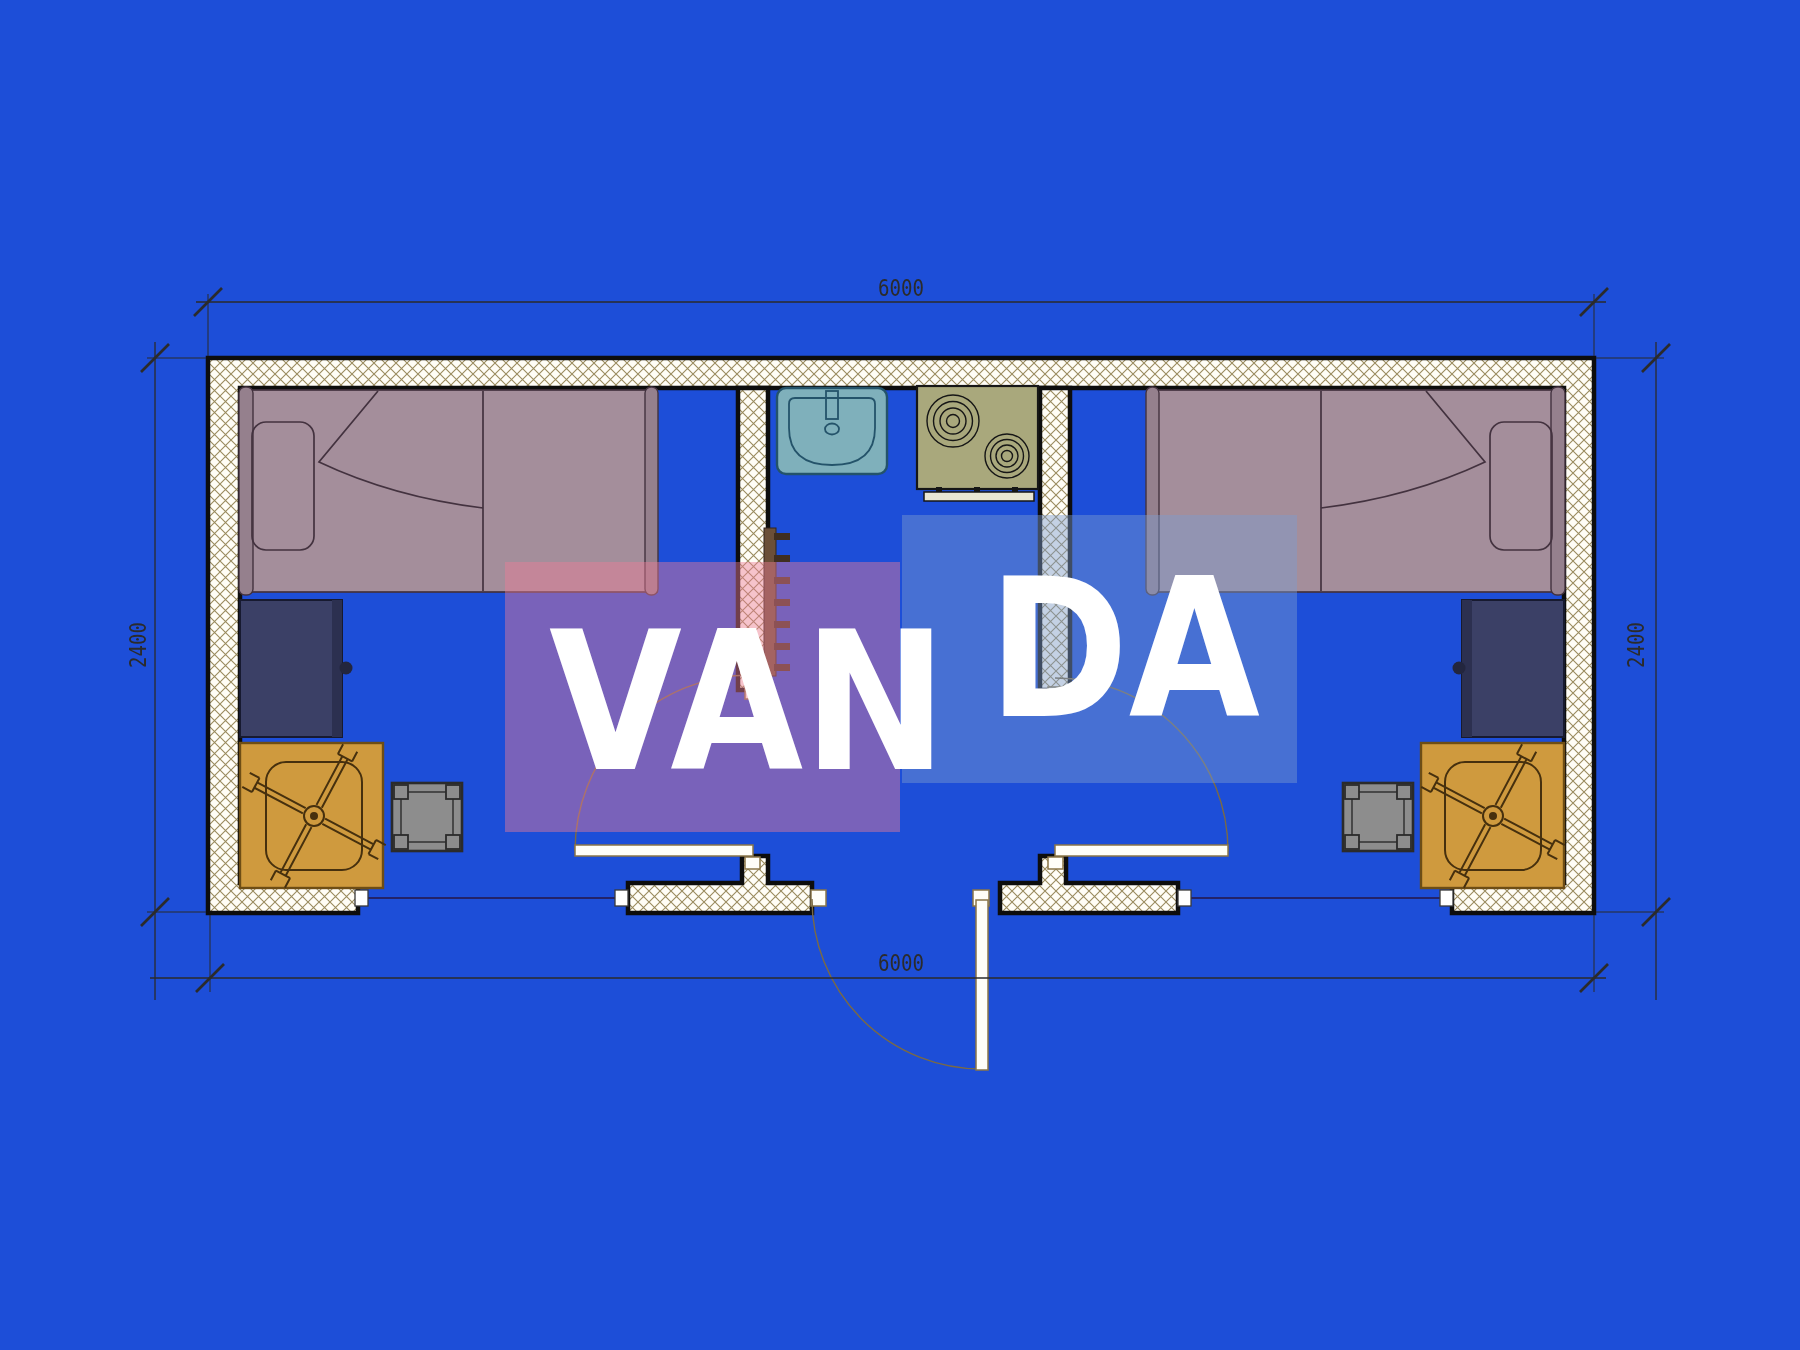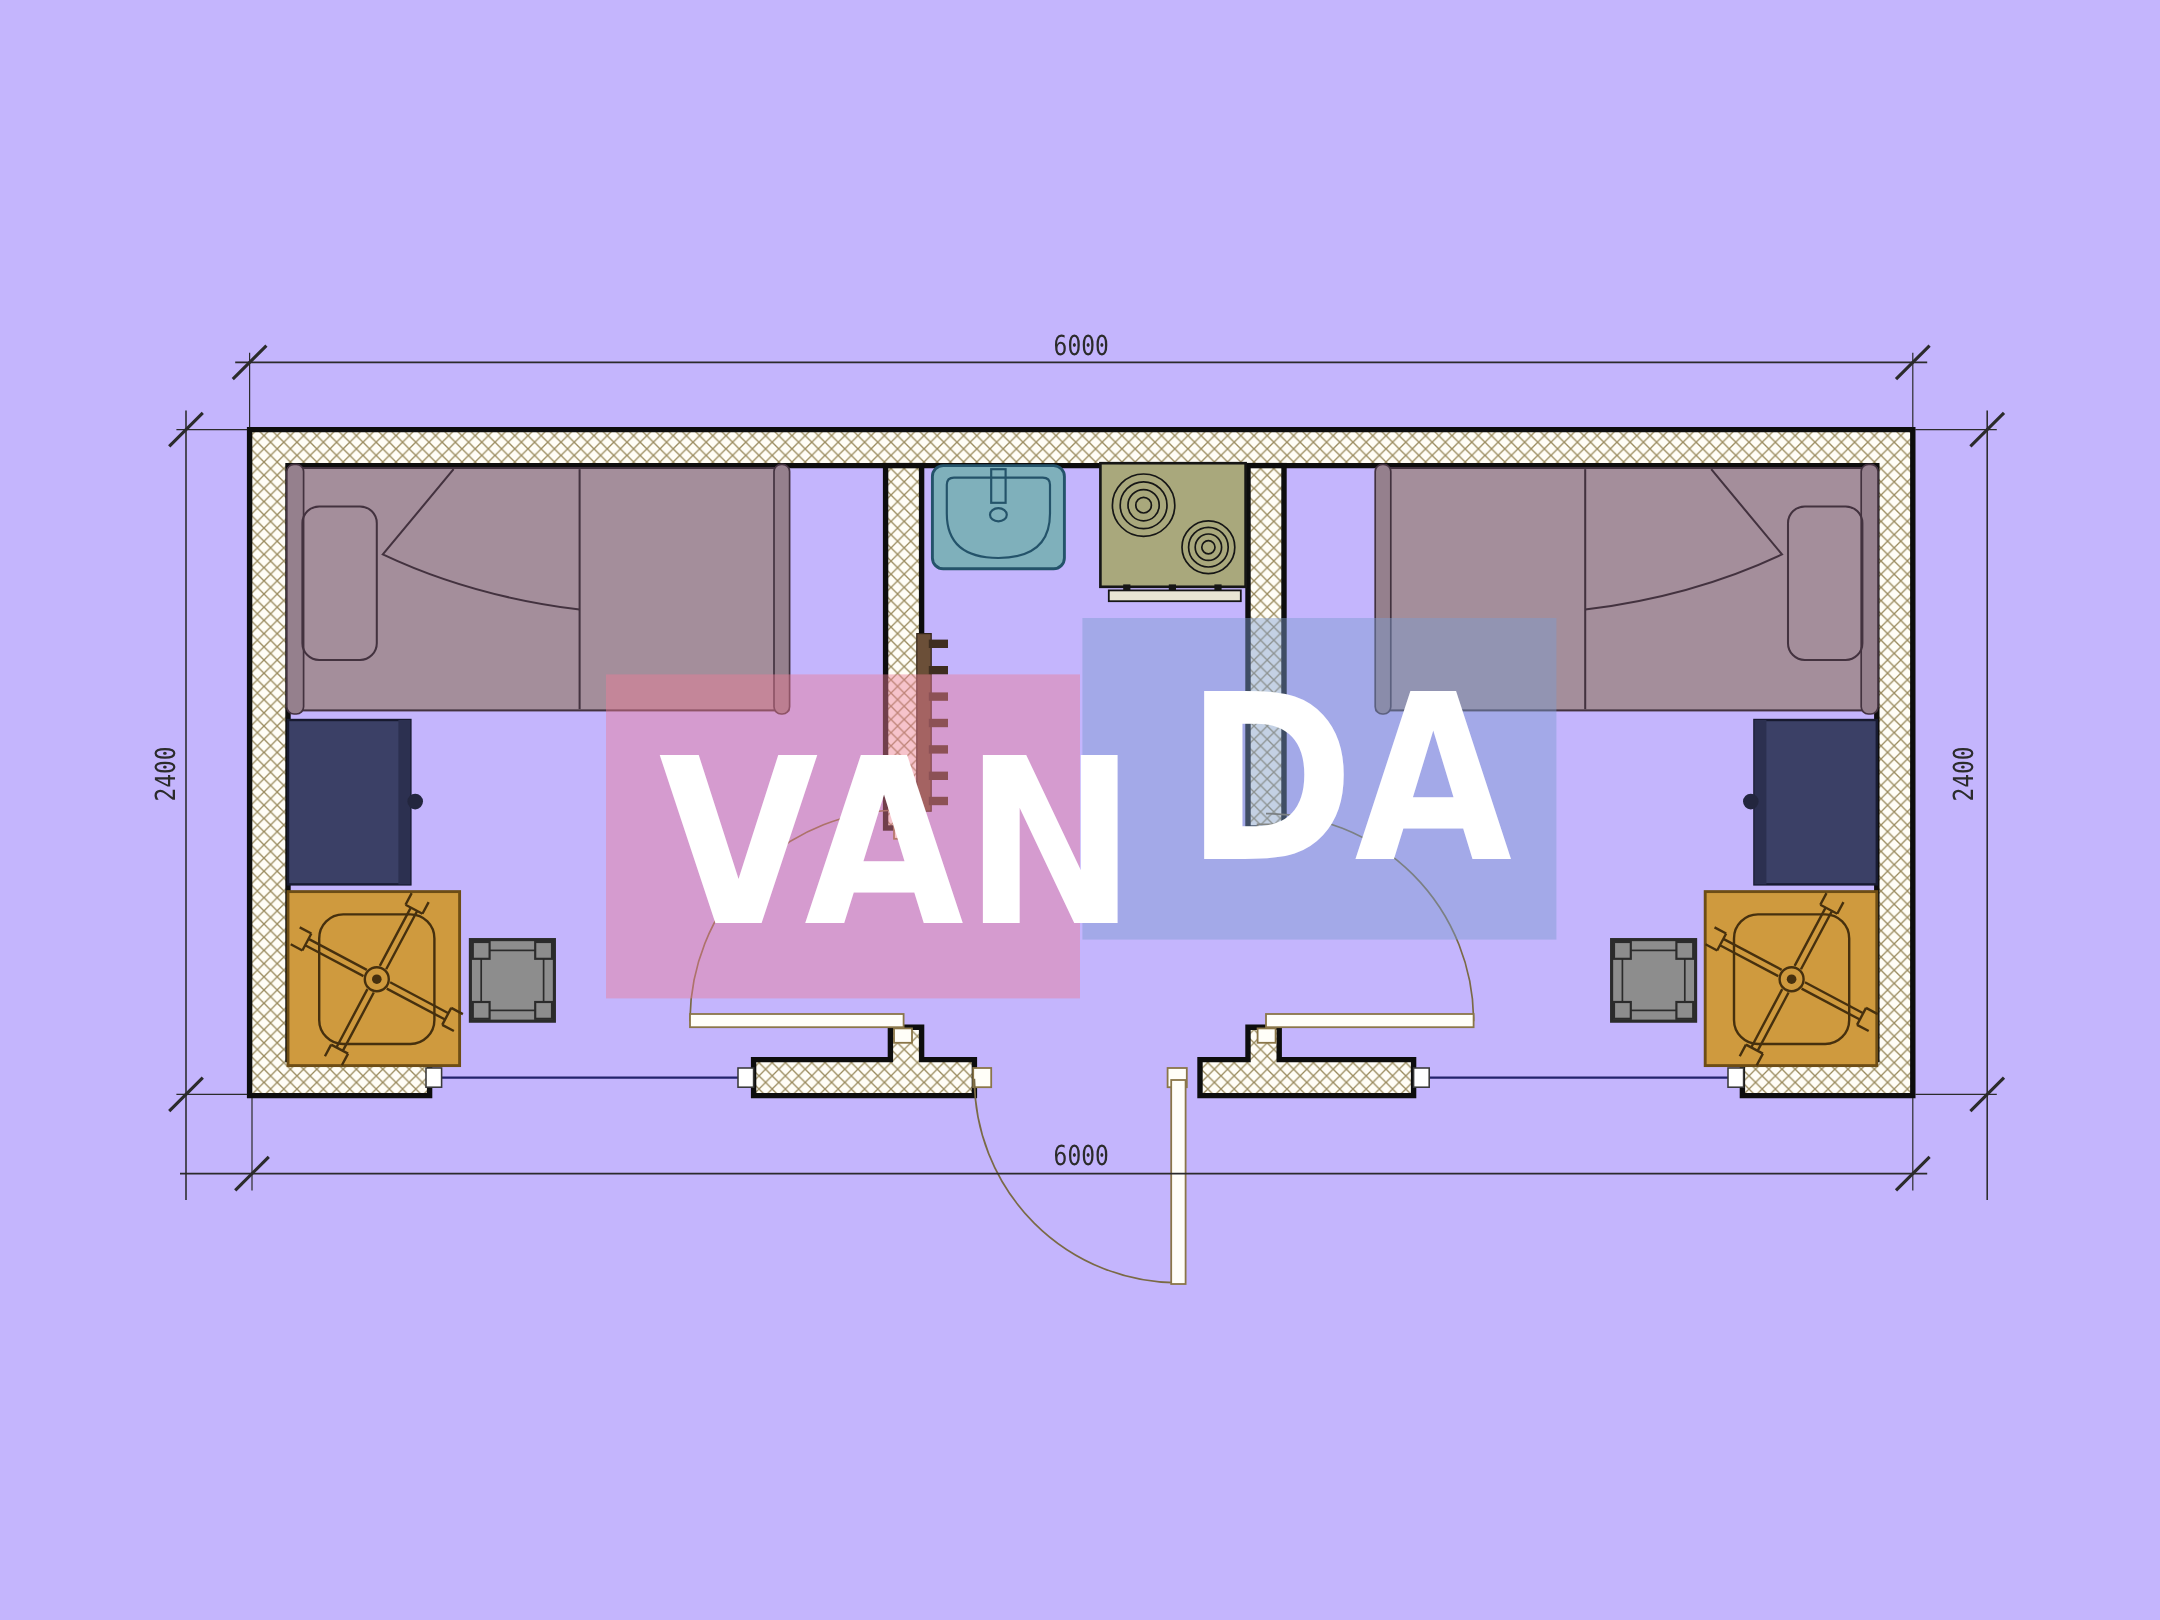--- a/index.html
+++ b/index.html
@@ -1,16 +1,16 @@
 <!DOCTYPE html>
 <html><head>
 <meta charset="utf-8">
 <style>
   html,body{margin:0;padding:0;background:#ffffff;}
-  .canvas{position:relative;width:1800px;height:1350px;background:#c4b5fd;overflow:hidden;}
+  .canvas{position:relative;width:1800px;height:1350px;background:#1d4ed8;overflow:hidden;}
   svg{display:block;}
   .wall{fill:url(#hatch);stroke:#0d0d0d;stroke-width:4.5;}
   .bedrect{stroke:#43323f;stroke-width:1.7;}
   .bar{stroke:#43323f;stroke-width:1.4;}
   .outline{fill:none;stroke:#43323f;stroke-width:1.7;}
   .cab{stroke:#171a30;stroke-width:2;}
   .knob{fill:#23263e;stroke:none;}
   .deskr{stroke:#6d4d15;stroke-width:2.4;}
   .chair{stroke:#46300e;stroke-width:2;fill:none;}
   .hubdot{fill:#46300e;stroke:none;}

